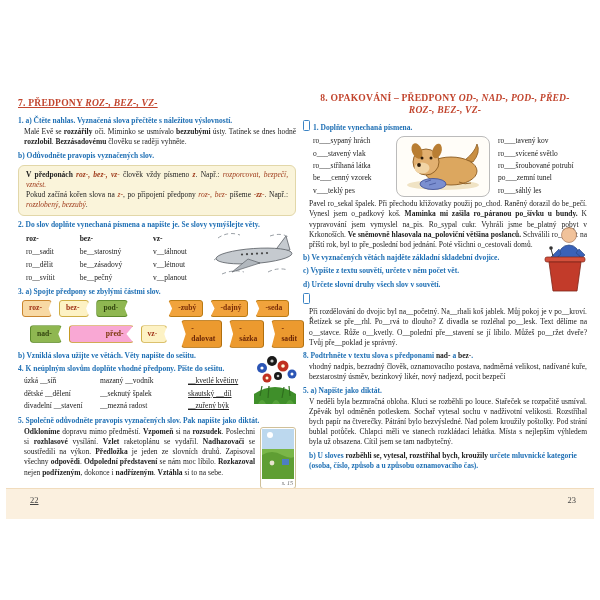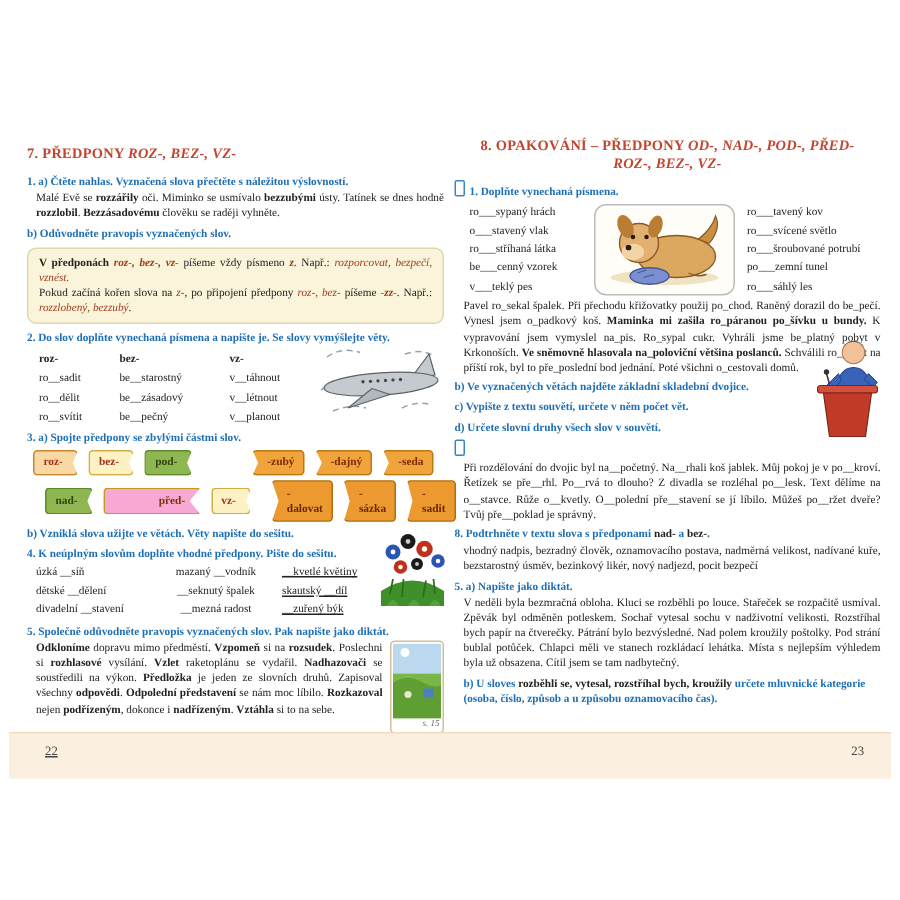--- a/index.html
+++ b/index.html
@@ -1,21 +1,21 @@
 <!DOCTYPE html>
 <html><head>
 <meta charset="utf-8">
 <style>
   html,body{margin:0;padding:0;}
   body{width:600px;height:600px;position:relative;background:#fff;font-family:"Liberation Serif",serif;color:#222;}
   .page{position:absolute;font-size:7.5px;line-height:1.36;}
   #pageL{left:18px;top:96px;width:278px;}
   #pageR{left:303px;top:92px;width:284px;}
   .ph{color:#c2452e;font-weight:bold;font-size:9.6px;letter-spacing:.2px;}
-  #pageL .ph{margin-bottom:7px;}
+  #pageL .ph{margin-bottom:7px;text-decoration:underline;}
   #pageR .ph{text-align:center;line-height:1.25;}
   #pageR .ph2{text-align:center;margin-bottom:4px;}
   .ins{color:#1e6fb4;font-weight:bold;margin:3px 0 1px;}
   .txt{margin:1px 0 1px 6px;text-align:justify;}
   .sg-b{font-weight:bold;}
   .sg-i{font-style:italic;}
   .sg-m{color:#9e3a1a;font-style:italic;}
   .sg-d{color:#222;}
   .box{background:#faf4da;border:1px solid #e2d7a9;border-radius:6px;padding:4px 7px;margin:4px 0;}
   .box p{margin:0;text-align:justify;}
@@ -25,21 +25,21 @@
   .colh{font-weight:bold;}
   .plane{margin-left:auto;margin-top:-2px;}
   .tagrow{display:flex;align-items:center;margin:3px 0 3px 4px;gap:7px;}
   .tagrow.r2{margin-left:12px;}
   .tagspacer{width:26px;}
   .tag{display:inline-block;font-weight:bold;font-size:7.6px;border:1px solid;border-radius:3px;padding:2.5px 9px 2.5px 6px;clip-path:polygon(0 0,100% 0,89% 50%,100% 100%,0 100%);}
   .tag.tr{padding:2.5px 6px 2.5px 9px;clip-path:polygon(0 0,100% 0,100% 100%,0 100%,11% 50%);}
   .ex4wrap{position:relative;}
   .flowers{position:absolute;right:-2px;top:-12px;}
   .w4{display:flex;margin-left:6px;line-height:12.5px;}
-  .w4 span:nth-child(1){width:76px;} .w4 span:nth-child(2){width:88px;text-align:center;} .w4 span:nth-child(3){width:72px;text-decoration:underline;}
+  .w4 span:nth-child(1){width:76px;} .w4 span:nth-child(2){width:88px;} .w4 span:nth-child(3){width:72px;text-decoration:underline;}
   .ex5p{margin:1px 0 0 6px;text-align:justify;}
   .card{float:right;width:36px;height:62px;border:1px solid #cfc09a;border-radius:3px;background:#fff;margin:0 0 2px 5px;padding:1px;box-sizing:border-box;position:relative;}
   .cardlabel{position:absolute;right:2px;bottom:1px;font-size:6px;font-style:italic;color:#666;}
   .ex1grid{display:flex;margin:2px 0 2px 10px;align-items:center;}
   .ex1col{line-height:12.4px;}
   .ex1col.a{width:110px;} .ex1col.b{width:118px;}
   .dogbox{border:1.5px solid #bbb;border-radius:8px;background:#fffdf8;padding:1px 2px;margin:0 8px 0 0;}
   .rel{position:relative;}
   .speaker{position:absolute;right:-2px;bottom:-6px;}
   .ins.tight{font-size:7px;letter-spacing:-.05px;white-space:nowrap;}
@@ -52,21 +52,21 @@
 <body>
 
 <div class="page" id="pageL">
   <div class="ph"><span>7. PŘEDPONY </span><span class="sg-i">ROZ-, BEZ-, VZ-</span></div>
 
   <div class="ins">1. a) Čtěte nahlas. Vyznačená slova přečtěte s náležitou výslovností.</div>
   <div class="txt"><span>Malé Evě se </span><span class="sg-b">rozzářily</span><span> oči. Miminko se usmívalo </span><span class="sg-b">bezzubými</span><span> ústy. Tatínek se dnes hodně </span><span class="sg-b">rozzlobil</span><span>. </span><span class="sg-b">Bezzásadovému</span><span> člověku se raději vyhněte.</span></div>
   <div class="ins">b) Odůvodněte pravopis vyznačených slov.</div>
 
   <div class="box">
-    <p><span class="sg-b">V předponách </span><span class="sg-b sg-m">roz-, bez-, vz-</span><span> píšeme vždy písmeno </span><span class="sg-b sg-m">z</span><span>. Např.: </span><span class="sg-m">rozporcovat, bezpečí, vznést.</span></p>
+    <p><span class="sg-b">V předponách </span><span class="sg-b sg-m">roz-, bez-, vz-</span><span> člověk vždy písmeno </span><span class="sg-b sg-m">z</span><span>. Např.: </span><span class="sg-m">rozporcovat, bezpečí, vznést.</span></p>
     <p><span>Pokud začíná kořen slova na </span><span class="sg-m">z-</span><span>, po připojení předpony </span><span class="sg-m">roz-, bez-</span><span> píšeme </span><span class="sg-b sg-m">-zz-</span><span>. Např.: </span><span class="sg-m">rozzlobený, bezzubý</span><span>.</span></p>
   </div>
 
   <div class="ins">2. Do slov doplňte vynechaná písmena a napište je. Se slovy vymýšlejte věty.</div>
   <div class="cols">
     <div class="col c1">
       <div class="colh">roz-</div>
       <div>ro__sadit</div>
       <div>ro__dělit</div>
       <div>ro__svítit</div>

